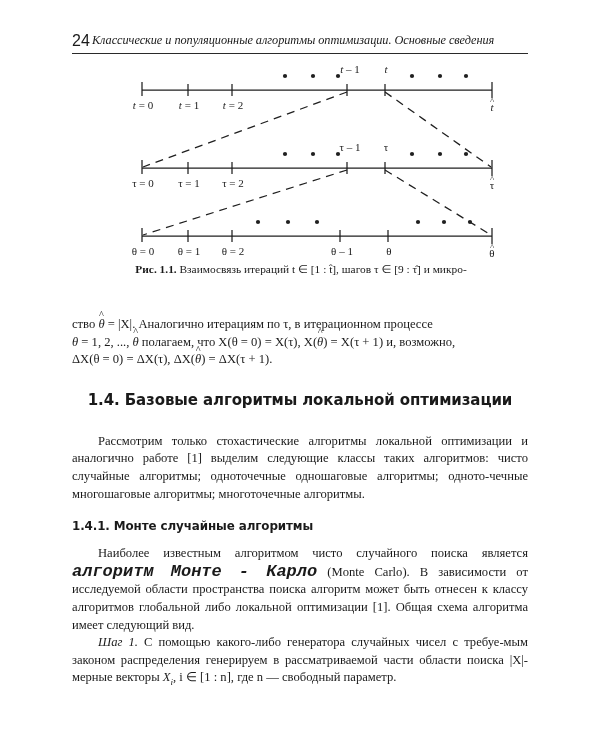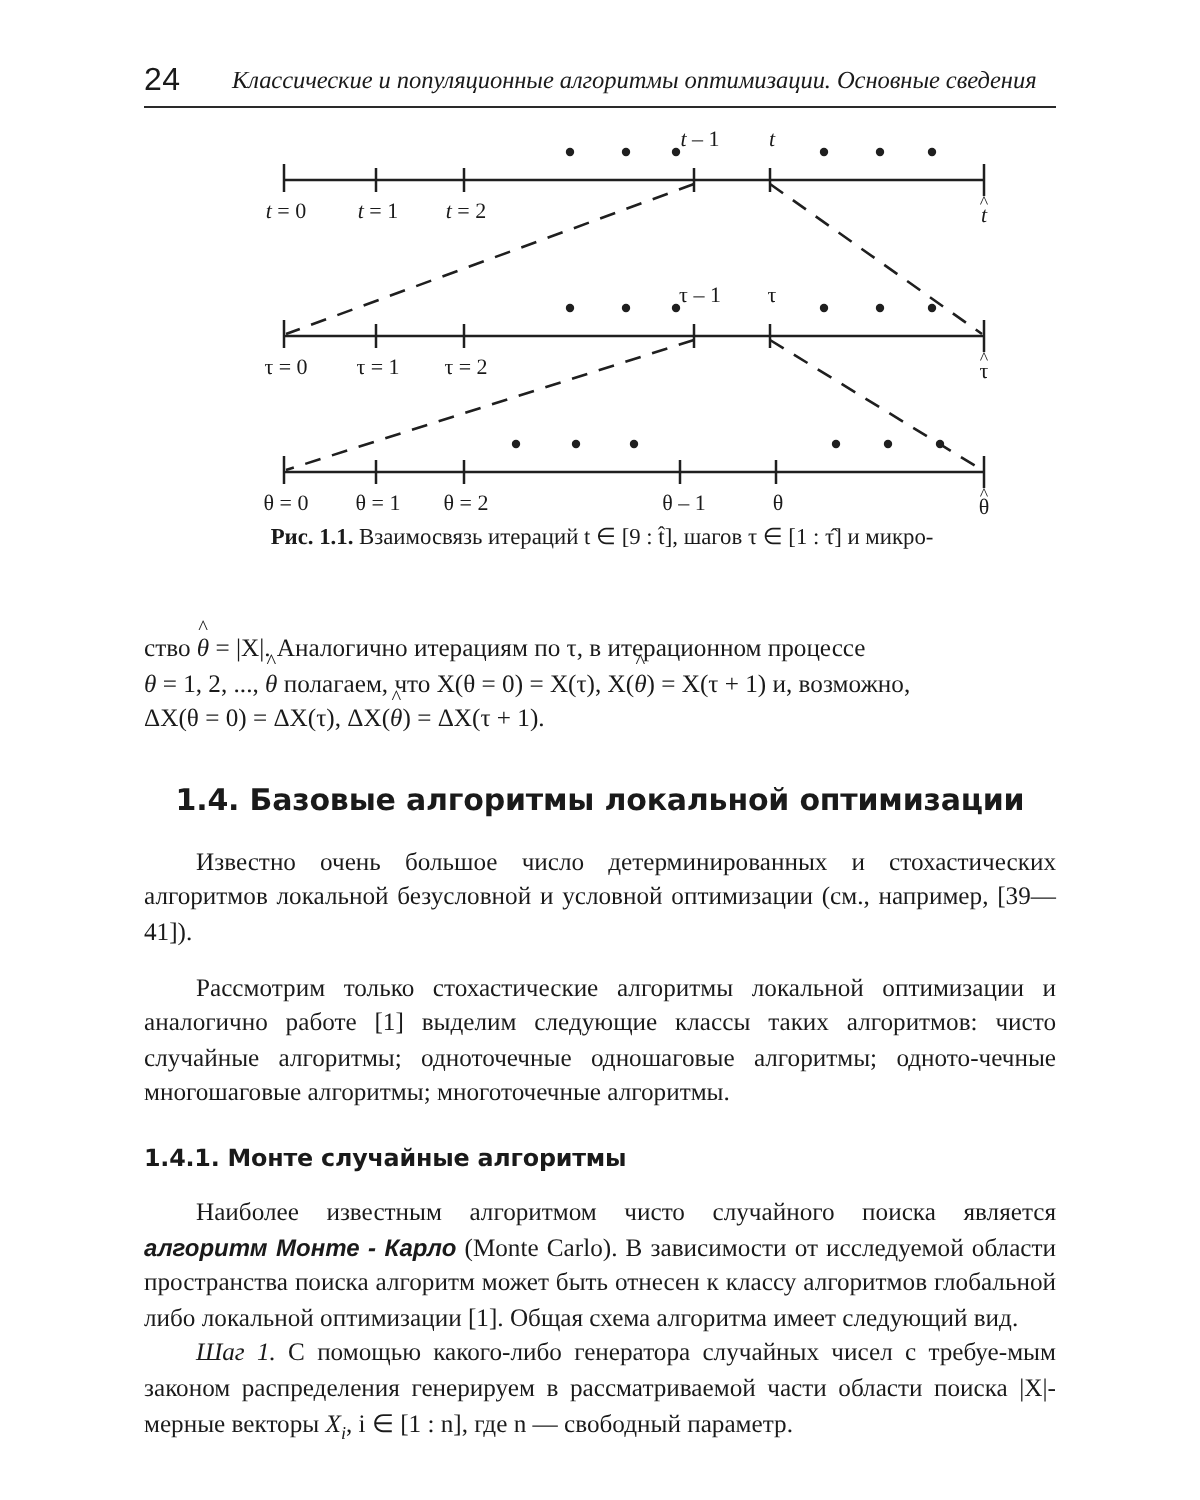--- a/index.html
+++ b/index.html
@@ -36,21 +36,21 @@
   .runhead .pageno {
     position: absolute;
     left: 0;
     top: 0;
     font-size: 16px;
     font-family: Liberation Sans, sans-serif;
     letter-spacing: 0.2px;
   }
   .runhead .headtitle {
     position: absolute;
-    left: 44px;
+    left: 20px;
     top: 1px;
     font-size: 12.3px;
     font-style: italic;
     font-family: "Liberation Serif", serif;
     white-space: nowrap;
     letter-spacing: -0.05px;
   }
   .runhead .rule {
     position: absolute;
     left: 0;
@@ -118,24 +118,24 @@
   }
   h3.subsec {
     font-family: "DejaVu Sans", "Liberation Sans", sans-serif;
     font-size: 11.9px;
     font-weight: bold;
     text-align: left;
     margin: 0;
     letter-spacing: -0.1px;
   }
   .bi-sans {
-    font-family: Liberation Sans, sans-serif;
+    font-family: Liberation Mono, monospace;
     font-weight: bold;
     font-style: italic;
-    font-size: 12px;
+    font-size: 17px;
   }
   .spacer-22 { height: 22px; }
   .spacer-14 { height: 14px; }
   .spacer-16 { height: 16px; }
   .spacer-12 { height: 12px; }
   .spacer-10 { height: 10px; }
 
   .ovr { position: relative; display: inline-block; }
   .hat {
     position: absolute;
@@ -239,42 +239,41 @@
         <text x="233" y="197">θ = 2</text>
         <text x="342" y="197">θ – 1</text>
         <text x="389" y="197">θ</text>
         <text x="492" y="199">θ</text>
         <text x="492" y="192" font-size="9">^</text>
       </g>
     </svg>
   </div>
 
   <div class="fig-caption">
-    <span class="figno">Рис. 1.1.</span><span> Взаимосвязь итераций t ∈ [9 : t̂], шагов τ ∈ [1 : τ̂] и микро-</span><br>
+    <span class="figno">Рис. 1.1.</span><span> Взаимосвязь итераций t ∈ [1 : t̂], шагов τ ∈ [9 : τ̂] и микро-</span><br>
   </div>
 
   <div class="body">
 
     <div class="mathline">
       <span>ство </span><span class="ovr"><span class="hat">^</span><i class="mi">θ</i></span><span> = |X|. Аналогично итерациям по τ, в итерационном процессе</span>
     </div>
     <div class="mathline">
       <i class="mi">θ</i><span> = 1, 2, ..., </span><span class="ovr"><span class="hat">^</span><i class="mi">θ</i></span><span>  полагаем,  что   X(θ = 0) = X(τ),    X(</span><span class="ovr"><span class="hat">^</span><i class="mi">θ</i></span><span>) = X(τ + 1)   и,  возможно,</span>
     </div>
     <div class="mathline">
       <span>ΔX(θ = 0) = ΔX(τ),   ΔX(</span><span class="ovr"><span class="hat">^</span><i class="mi">θ</i></span><span>) = ΔX(τ + 1).</span>
     </div>
 
     <div class="spacer-22"></div>
 
     <h2 class="sec">1.4. Базовые алгоритмы локальной оптимизации</h2>
 
     <div class="spacer-14"></div>
 
-    <p class="para">Известно очень большое число детерминированных и стохастических алгоритмов локальной безусловной и условной оптимизации (см., например, [39—41]).</p>
 
     <div class="spacer-10"></div>
 
     <p class="para">Рассмотрим только стохастические алгоритмы локальной оптимизации и аналогично работе [1] выделим следующие классы таких алгоритмов: чисто случайные алгоритмы; одноточечные одношаговые алгоритмы; одното-чечные многошаговые алгоритмы; многоточечные алгоритмы.</p>
 
     <div class="spacer-16"></div>
 
     <h3 class="subsec">1.4.1. Монте случайные алгоритмы</h3>
 
     <div class="spacer-12"></div>

